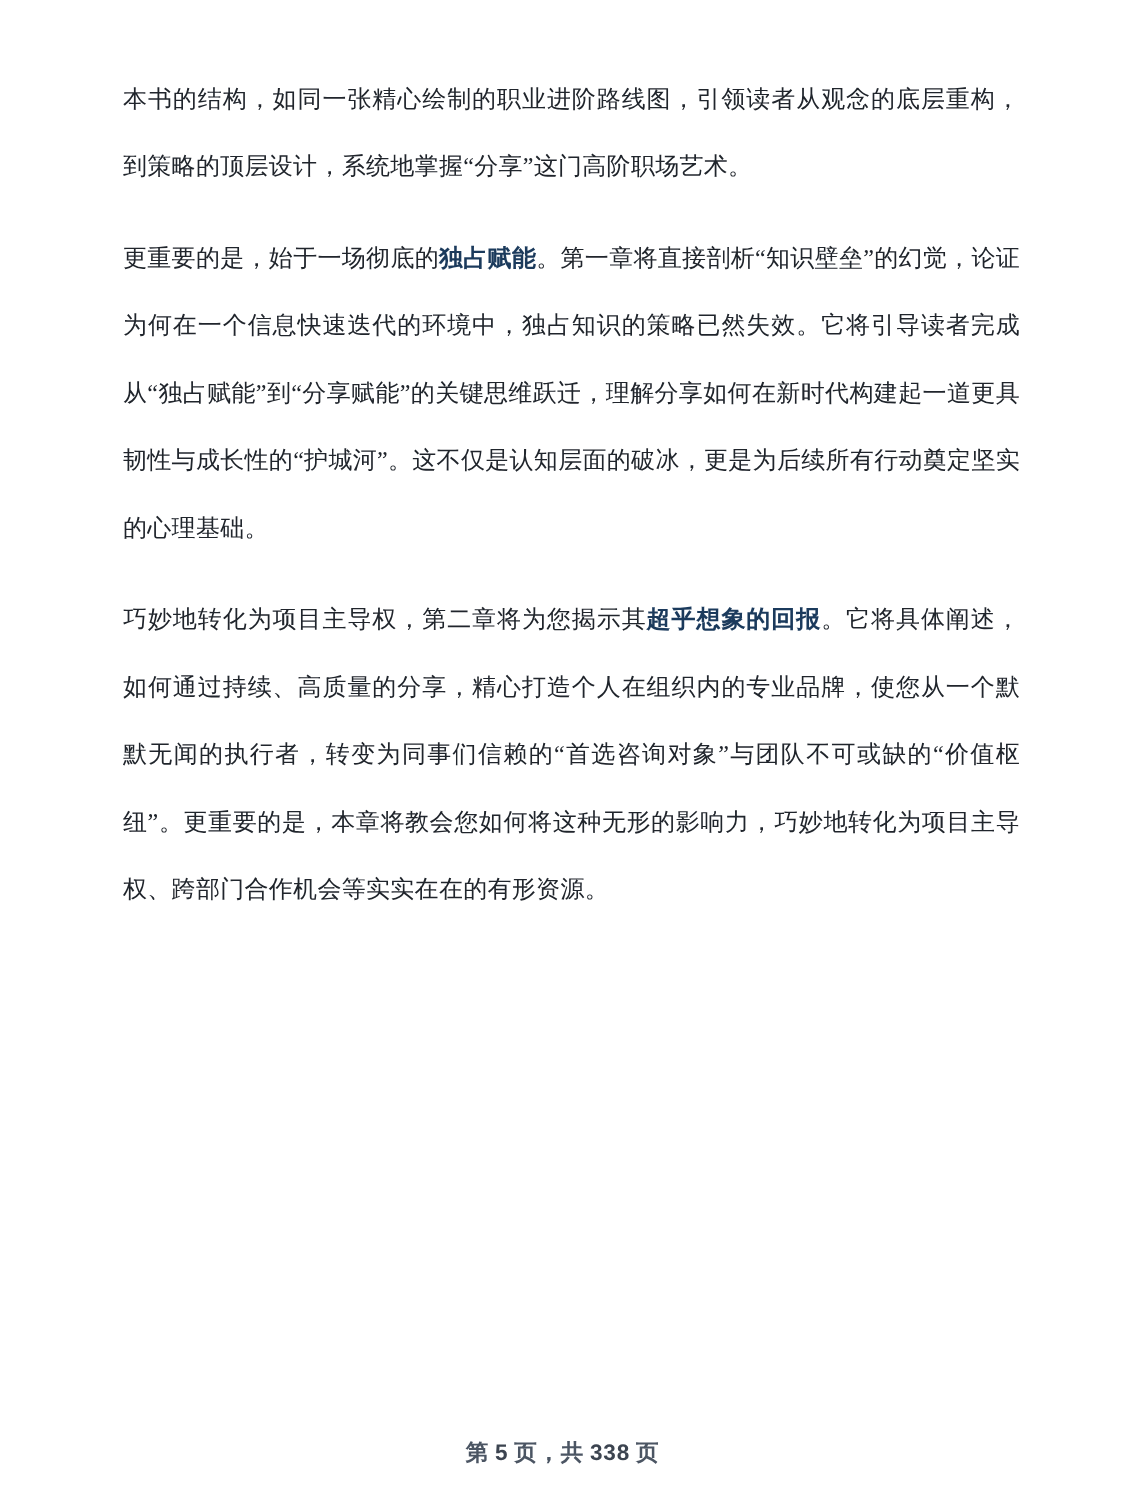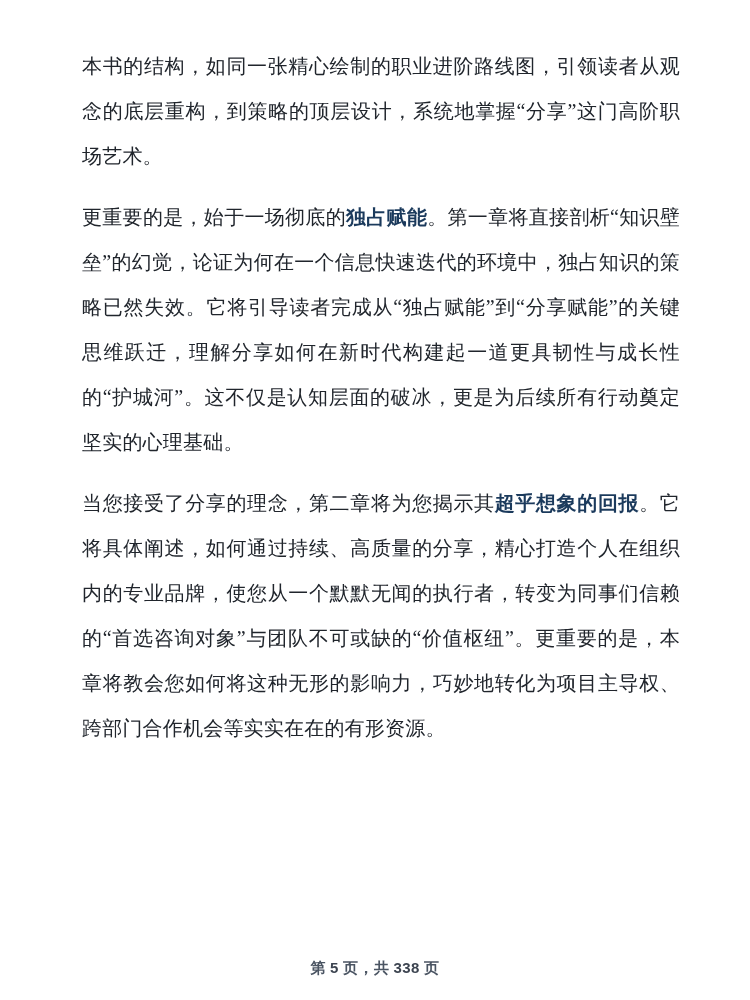--- a/index.html
+++ b/index.html
@@ -18,21 +18,21 @@
   .page {
     position: absolute;
     left: 0;
     top: 0;
     width: 750px;
     height: 1000px;
     box-sizing: border-box;
     padding: 44px 70px 0 82px;
   }
   .para {
-    font-size: 20px;
+    font-size: 16px;
     line-height: 45px;
     letter-spacing: 0.2px;
     text-align: justify;
     text-justify: inter-ideograph;
     margin: 0 0 16px 0;
     color: #20252c;
     font-weight: 500;
   }
   .para:last-of-type {
     margin-bottom: 0;
@@ -61,18 +61,18 @@
     color: #3c4450;
   }
 </style>
 </head>
 <body>
 
 <div class="page">
   <div class="body-text">
     <p class="para"><span>本书的结构，如同一张精心绘制的职业进阶路线图，引领读者从观念的底层重构，到策略的顶层设计，系统地掌握“分享”这门高阶职场艺术。</span></p>
     <p class="para"><span>更重要的是，始于一场彻底的</span><span class="hl">独占赋能</span><span>。第一章将直接剖析“知识壁垒”的幻觉，论证为何在一个信息快速迭代的环境中，独占知识的策略已然失效。它将引导读者完成从“独占赋能”到“分享赋能”的关键思维跃迁，理解分享如何在新时代构建起一道更具韧性与成长性的“护城河”。这不仅是认知层面的破冰，更是为后续所有行动奠定坚实的心理基础。</span></p>
-    <p class="para p-gap-large"><span>当您接受了分享的理念，第二章将为您揭示其</span><span class="hl">超乎想象的回报</span><span>。它将具体阐述，如何通过持续、高质量的分享，精心打造个人在组织内的专业品牌，使您从一个默默无闻的执行者，转变为同事们信赖的“首选咨询对象”与团队不可或缺的“价值枢纽”。更重要的是，本章将教会您如何将这种无形的影响力，巧妙地转化为项目主导权、跨部门合作机会等实实在在的有形资源。</span></p>
+    <p class="para p-gap-large"><span>巧妙地转化为项目主导权，第二章将为您揭示其</span><span class="hl">超乎想象的回报</span><span>。它将具体阐述，如何通过持续、高质量的分享，精心打造个人在组织内的专业品牌，使您从一个默默无闻的执行者，转变为同事们信赖的“首选咨询对象”与团队不可或缺的“价值枢纽”。更重要的是，本章将教会您如何将这种无形的影响力，巧妙地转化为项目主导权、跨部门合作机会等实实在在的有形资源。</span></p>
   </div>
   <div class="footer">
     <span>第</span><span class="num" style="padding-left: 4px; padding-right: 4px;">5</span><span>页，共</span><span class="num" style="padding-left: 4px; padding-right: 4px;">338</span><span>页</span>
   </div>
 </div>
 
 </body></html>

